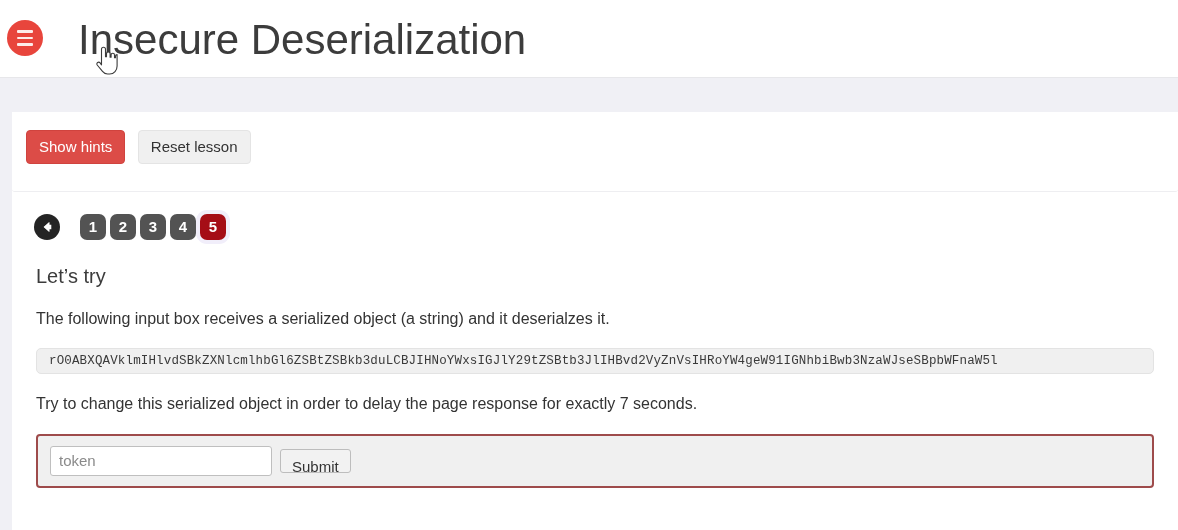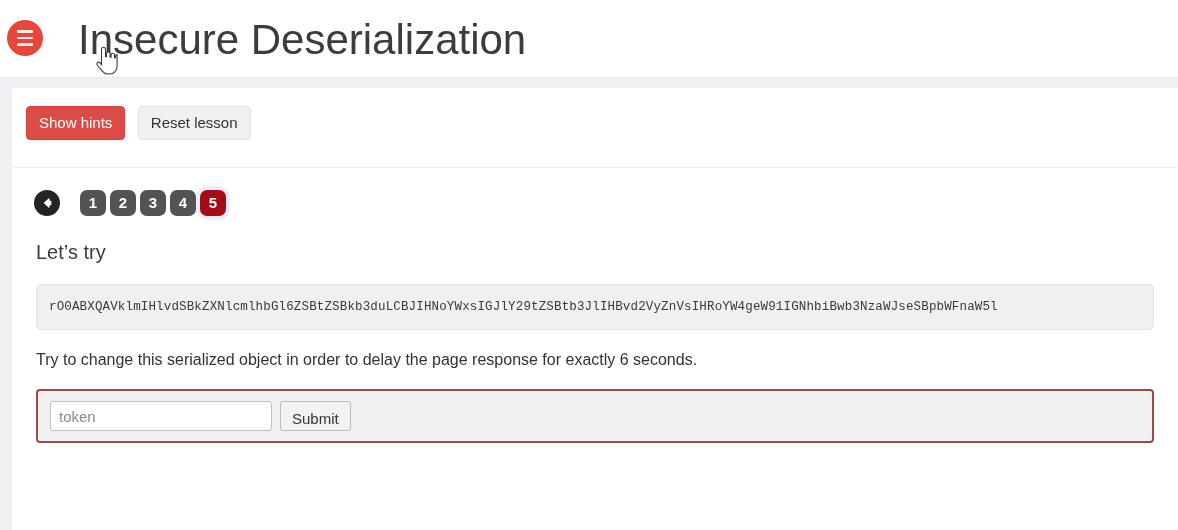--- a/index.html
+++ b/index.html
@@ -83,20 +83,21 @@
   }
 
   .lesson-controls {
     padding: 18px 12px 16px 14px;
     background: #ffffff;
     border-radius: 3px;
     border-bottom: 1px solid #eeeef1;
     margin-right: 0;
     height: 80px;
     box-sizing: border-box;
+    margin-top: 24px;
   }
   .btn {
     font-family: "Liberation Sans", sans-serif;
     font-size: 15px;
     line-height: 1;
     padding: 8px 12px 9px;
     border-radius: 4px;
     border: 1px solid transparent;
     cursor: pointer;
     vertical-align: top;
@@ -167,21 +168,21 @@
   .lesson-p {
     margin: 0 0 18px 0;
     font-size: 16px;
     line-height: 1.4;
     color: #333333;
   }
   .serialized-box {
     background: #f0f0f0;
     border: 1px solid #e3e3e3;
     border-radius: 5px;
-    padding: 15px 12px;
+    padding: 5px 12px;
     margin: 0 0 19px 0;
     font-family: "Liberation Mono", monospace;
     font-size: 12.5px;
     letter-spacing: 0.15px;
     color: #3a3a3a;
     white-space: nowrap;
     overflow: hidden;
   }
   .attack-form {
     border: 2px solid #9e4b4b;
@@ -200,21 +201,21 @@
     padding: 3px 8px;
     border: 1px solid #bfbfbf;
     border-radius: 3px;
     background: #ffffff;
     color: #333333;
     outline: none;
   }
   .token-input::placeholder { color: #8a8a8a; }
   .submit-btn {
     margin-left: 8px;
-    height: 30px;
+    height: 24px;
     box-sizing: border-box;
     font-family: "Liberation Sans", sans-serif;
     font-size: 15px;
     padding: 8px 11px;
     background: #f2f2f2;
     border: 1px solid #bdbdbd;
     border-radius: 3px;
     color: #333333;
     cursor: pointer;
   }
@@ -252,22 +253,23 @@
       </button>
       <button class="pager-num">1</button>
       <button class="pager-num">2</button>
       <button class="pager-num">3</button>
       <button class="pager-num">4</button>
       <button class="pager-num active">5</button>
     </div>
 
     <div class="lesson-body">
       <h2 class="lesson-h2">Let’s try</h2>
+      <p class="lesson-p">The following input box receives a serialized object (a string) and it deserialzes it.</p>
       <div class="serialized-box">rO0ABXQAVklmIHlvdSBkZXNlcmlhbGl6ZSBtZSBkb3duLCBJIHNoYWxsIGJlY29tZSBtb3JlIHBvd2VyZnVsIHRoYW4geW91IGNhbiBwb3NzaWJseSBpbWFnaW5l</div>
-      <p class="lesson-p">Try to change this serialized object in order to delay the page response for exactly 6 seconds.</p>
+      <p class="lesson-p">Try to change this serialized object in order to delay the page response for exactly 7 seconds.</p>
       <div class="attack-form">
         <input class="token-input" type="text" placeholder="token" style="">
         <button class="submit-btn">Submit</button>
       </div>
     </div>
 
   </div>
 </div>
 
 </body></html>

